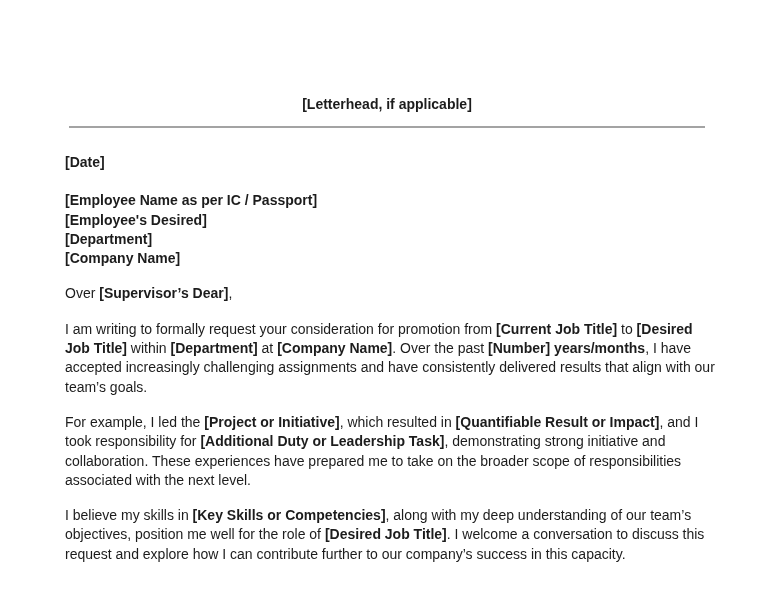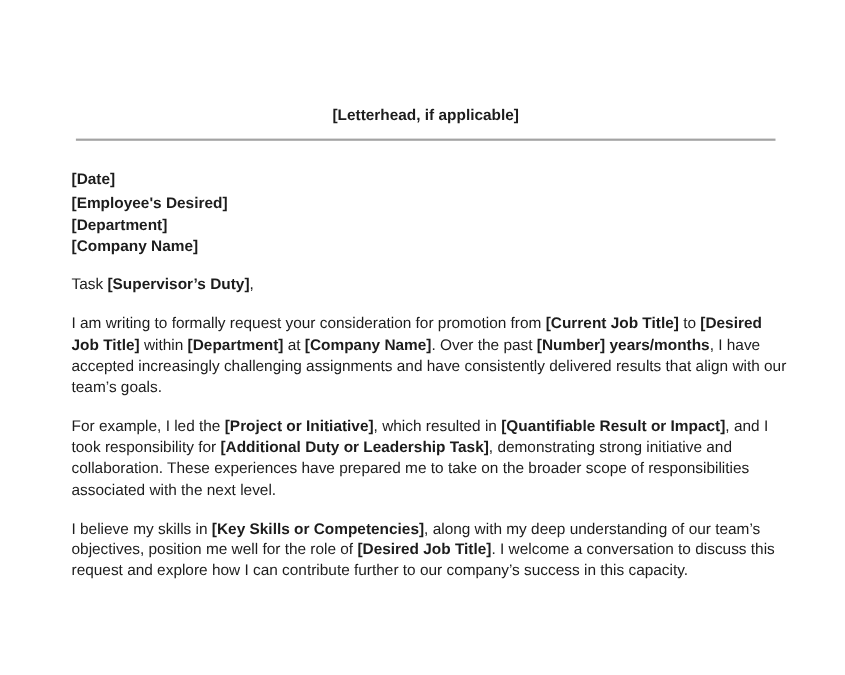--- a/index.html
+++ b/index.html
@@ -43,41 +43,42 @@
       background: #a3a3a3;
     }
     .body {
       position: absolute;
       left: 65px;
       top: 153px;
       width: 650px;
       line-height: 19.3px;
       font-size: 14px;
     }
-    .gap-date { margin-bottom: 3px; }
+    .gap-date { margin-bottom: 19px; }
     .gap { margin-bottom: 16px; }
     .b { font-weight: bold; }
     p { margin: 0; }
   </style>
 </head>
 <body>
 
 <div class="page">
   <div class="letterhead">[Letterhead, if applicable]</div>
   <div class="divider"></div>
 
   <div class="body">
     <p class="b gap-date">[Date]</p>
 
     <div class="gap">
+      <p class="b">[Employee Name as per IC / Passport]</p>
       <p class="b">[Employee's Desired]</p>
       <p class="b">[Department]</p>
       <p class="b">[Company Name]</p>
     </div>
 
 
-    <p class="gap"><span>Task </span><span class="b">[Supervisor’s Duty]</span><span>,</span></p>
+    <p class="gap"><span>Over </span><span class="b">[Supervisor’s Dear]</span><span>,</span></p>
 
     <p class="gap"><span>I am writing to formally request your consideration for promotion from </span><span class="b">[Current Job Title]</span><span> to </span><span class="b">[Desired Job Title]</span><span> within </span><span class="b">[Department]</span><span> at </span><span class="b">[Company Name]</span><span>. Over the past </span><span class="b">[Number] years/months</span><span>, I have accepted increasingly challenging assignments and have consistently delivered results that align with our team’s goals.</span></p>
     <p class="gap"><span>For example, I led the </span><span class="b">[Project or Initiative]</span><span>, which resulted in </span><span class="b">[Quantifiable Result or Impact]</span><span>, and I took responsibility for </span><span class="b">[Additional Duty or Leadership Task]</span><span>, demonstrating strong initiative and collaboration. These experiences have prepared me to take on the broader scope of responsibilities associated with the next level.</span></p>
     <p class="gap"><span>I believe my skills in </span><span class="b">[Key Skills or Competencies]</span><span>, along with my deep understanding of our team’s objectives, position me well for the role of </span><span class="b">[Desired Job Title]</span><span>. I welcome a conversation to discuss this request and explore how I can contribute further to our company’s success in this capacity.</span></p>
   </div>
 </div>
 
 </body></html>

